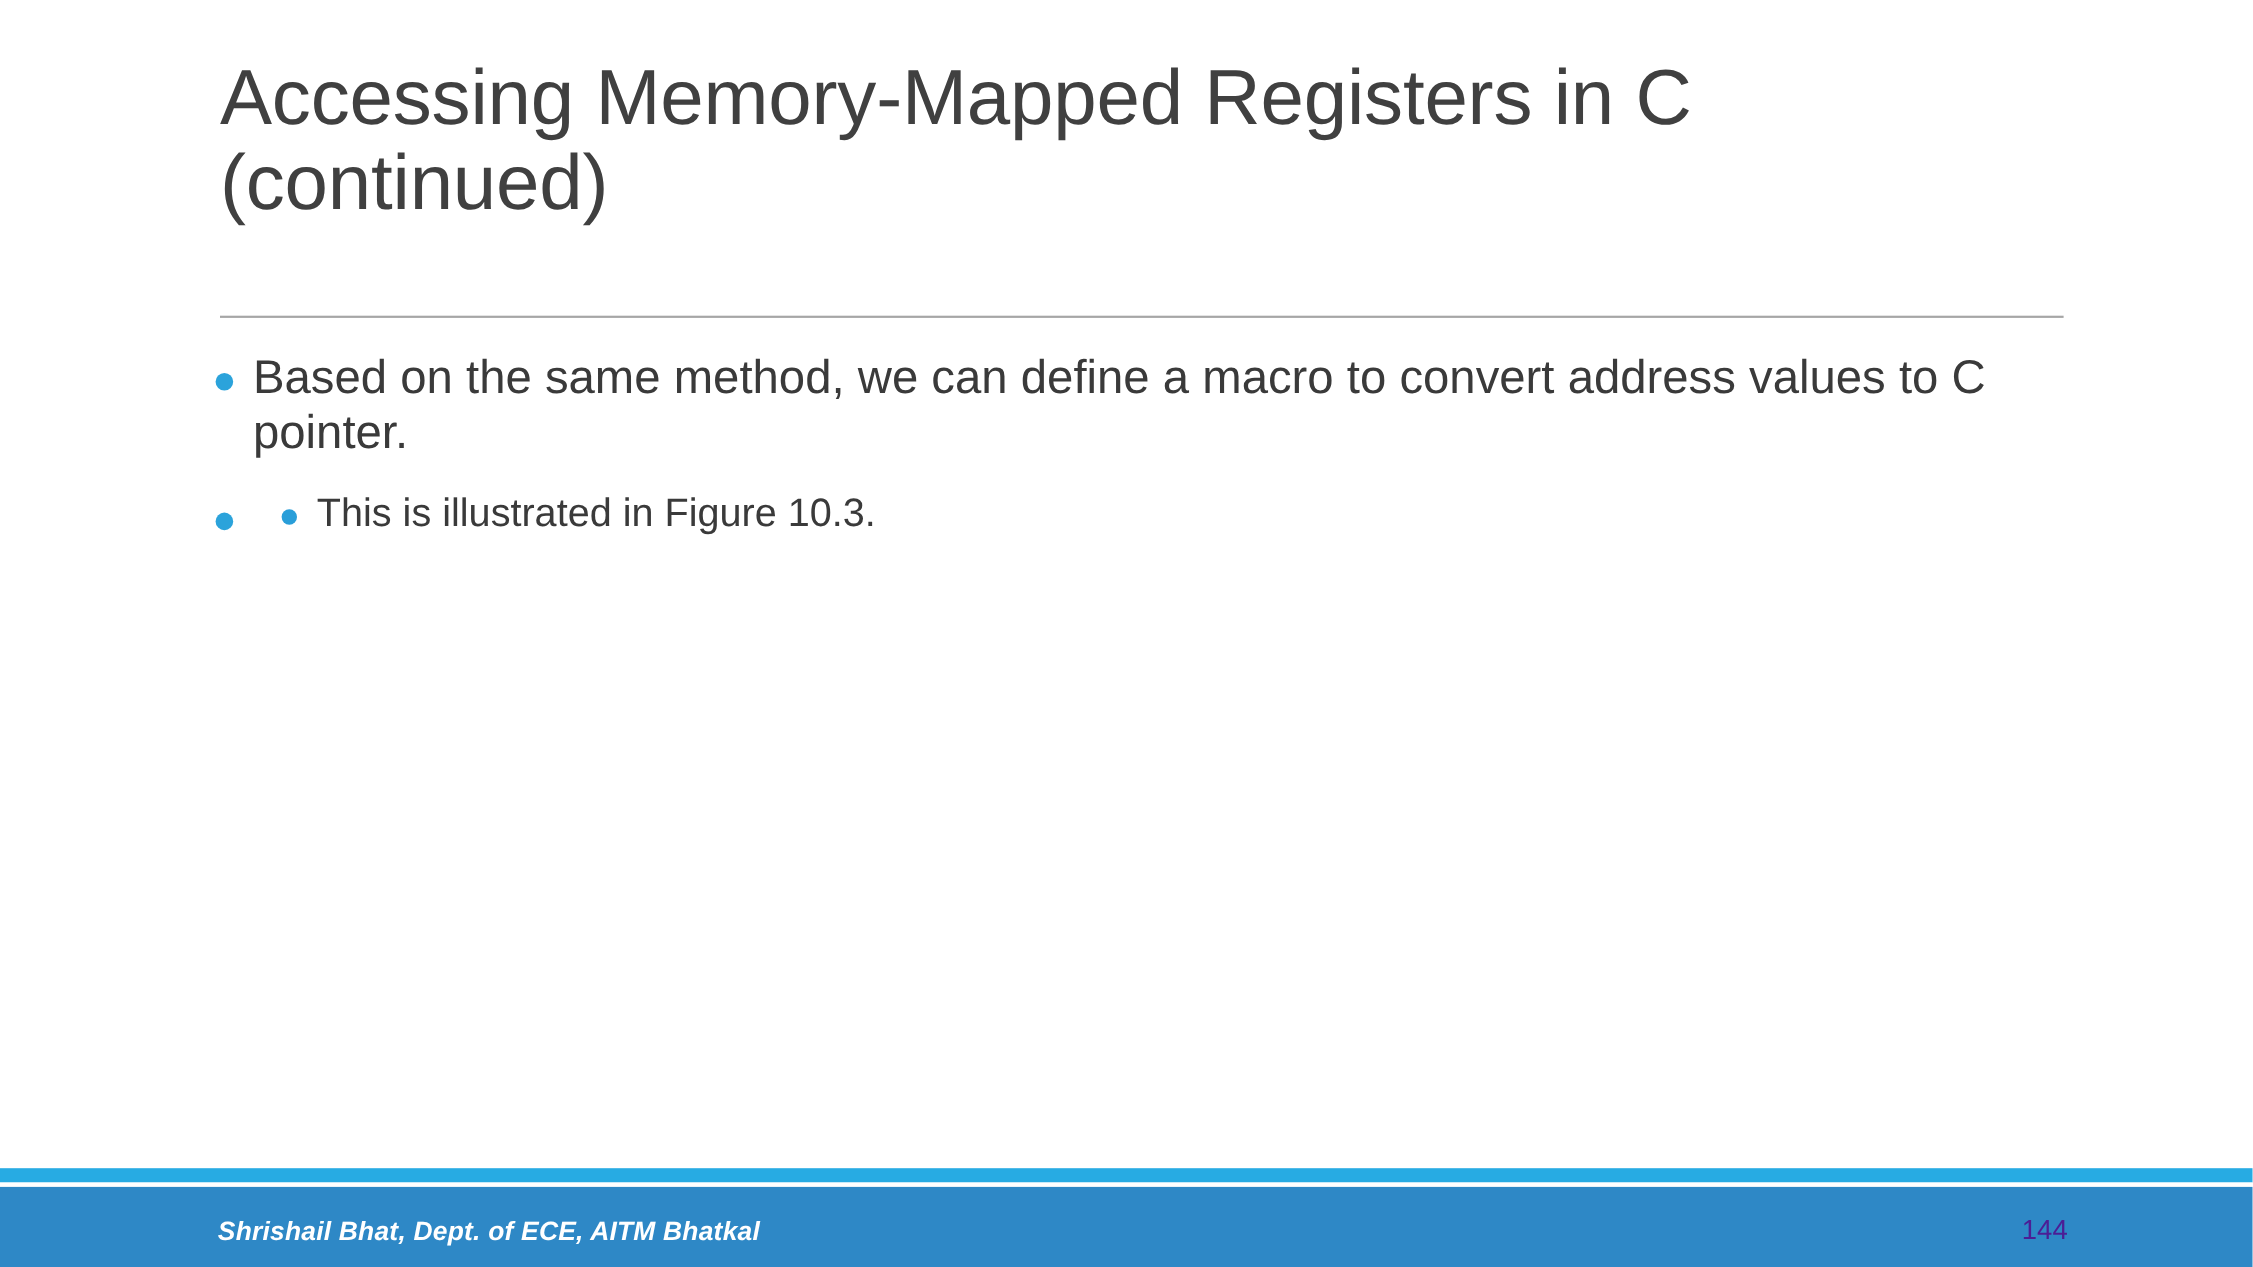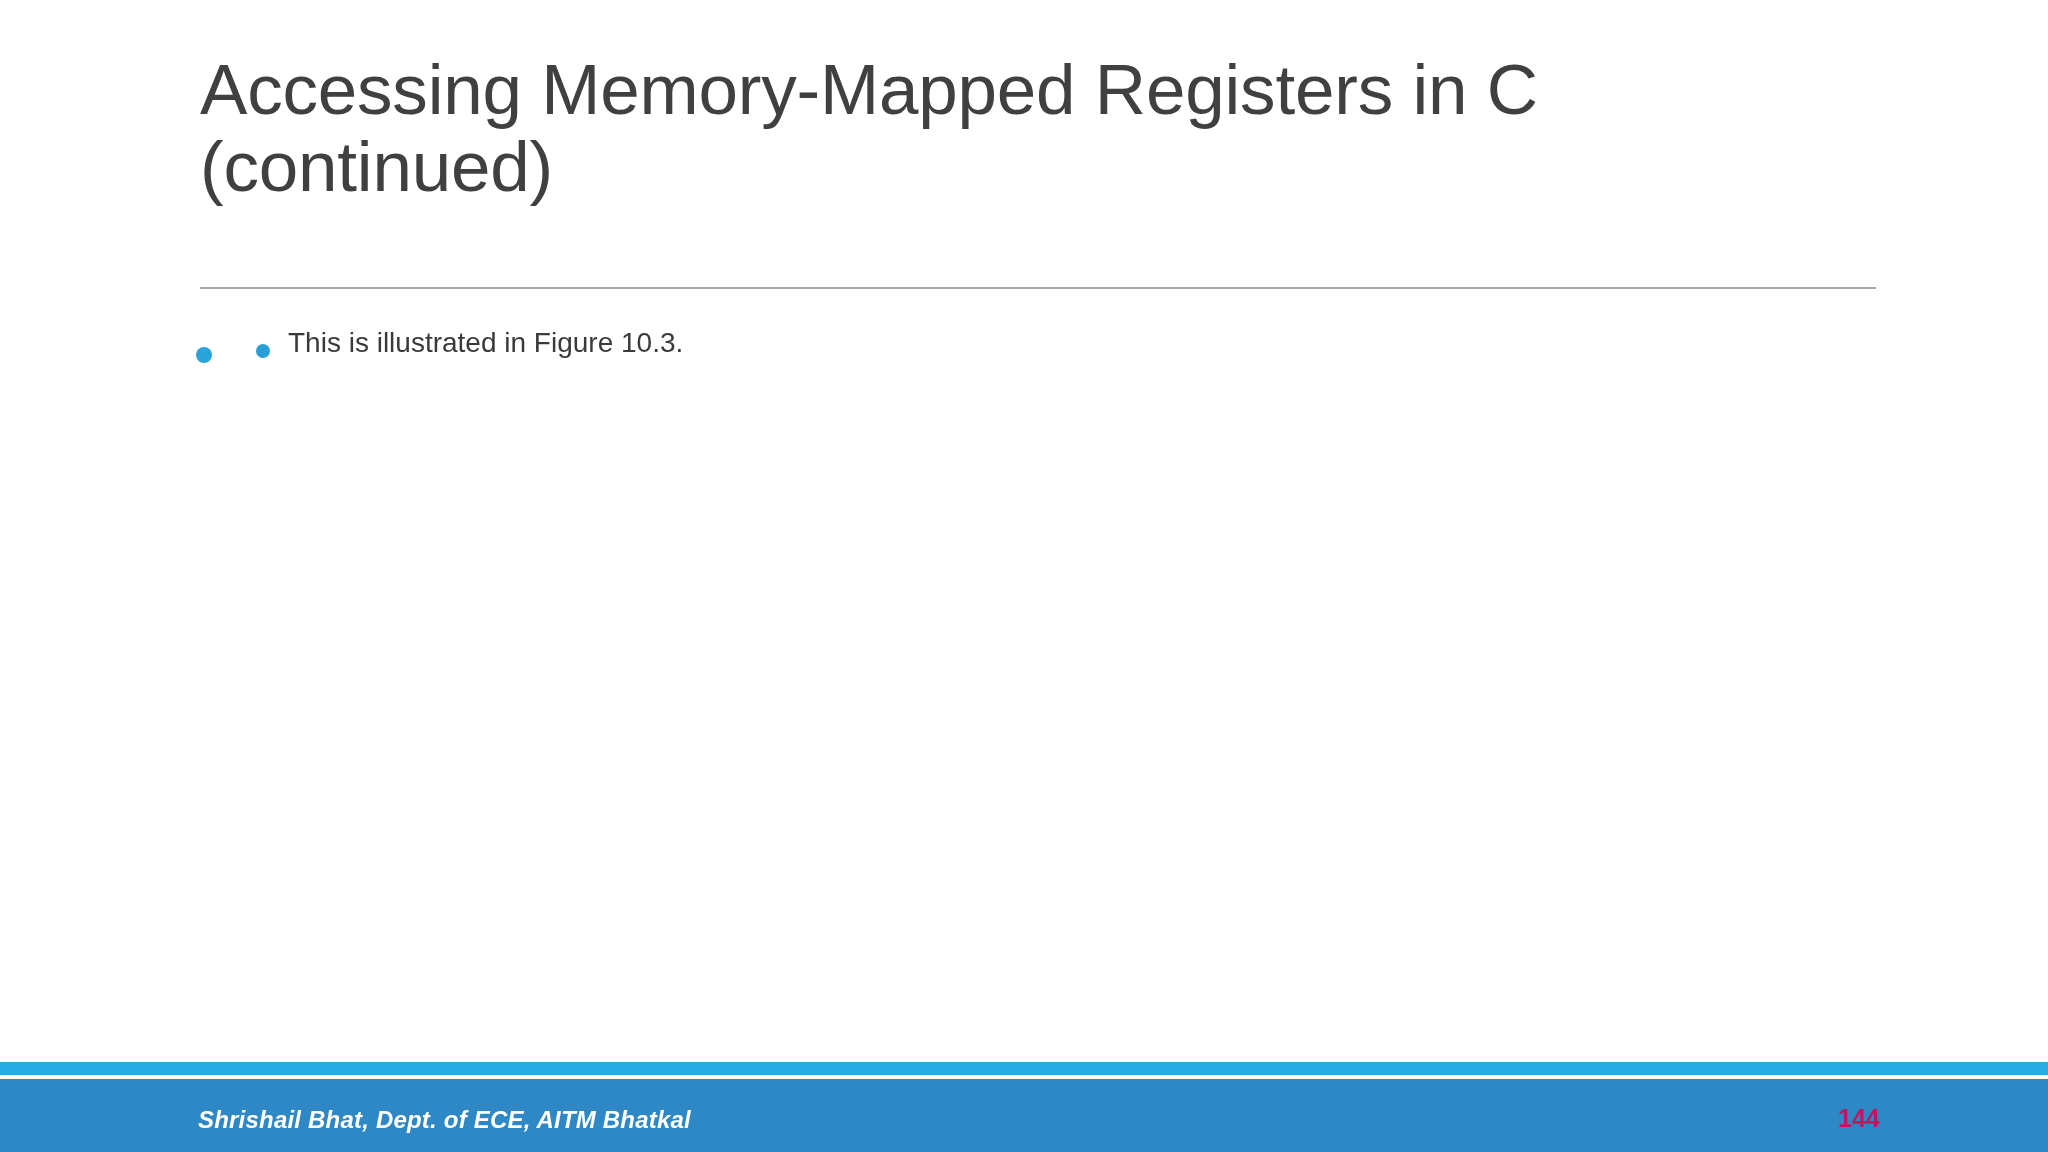--- a/index.html
+++ b/index.html
@@ -87,21 +87,21 @@
   ul.lvl2 {
     list-style: none;
     margin: 8px 0 0 0;
     padding: 0;
   }
 
   li.bullet-2 {
     position: relative;
     padding-left: 46px;
     margin-left: 12px;
-    font-size: 28px;
+    font-size: 36px;
     line-height: 1.18;
     color: #3a3a3a;
   }
 
   li.bullet-2 > .dot {
     position: absolute;
     left: 14px;
     top: 18px;
     width: 14px;
     height: 14px;
@@ -158,38 +158,42 @@
     font-weight: 700;
     color: #ffffff;
     letter-spacing: 0.2px;
   }
 
   .footer-pagenum {
     position: absolute;
     left: 1838px;
     top: 1104px;
     font-size: 25px;
-    color: #be185d;
-    font-weight: 700;
+    color: #4c1d95;
+    font-weight: 400;
   }
 </style>
 </head>
 <body>
 
 <div class="slide">
 
   <div class="title-block">
     <h1 class="slide-title">Accessing Memory-Mapped Registers in C (continued)</h1>
   </div>
 
   <div class="title-rule"></div>
 
   <div class="body-block">
     <ul class="lvl1">
 
+      <li class="bullet-1">
+        <span class="dot"></span>
+        <span class="text">Based on the same method, we can define a macro to convert address values to C pointer.</span>
+      </li>
 
       <li class="bullet-1">
         <span class="dot"></span>
 
         <ul class="lvl2">
           <li class="bullet-2">
             <span class="dot"></span>
             <span class="text">This is illustrated in Figure 10.3.</span>
           </li>
         </ul>

